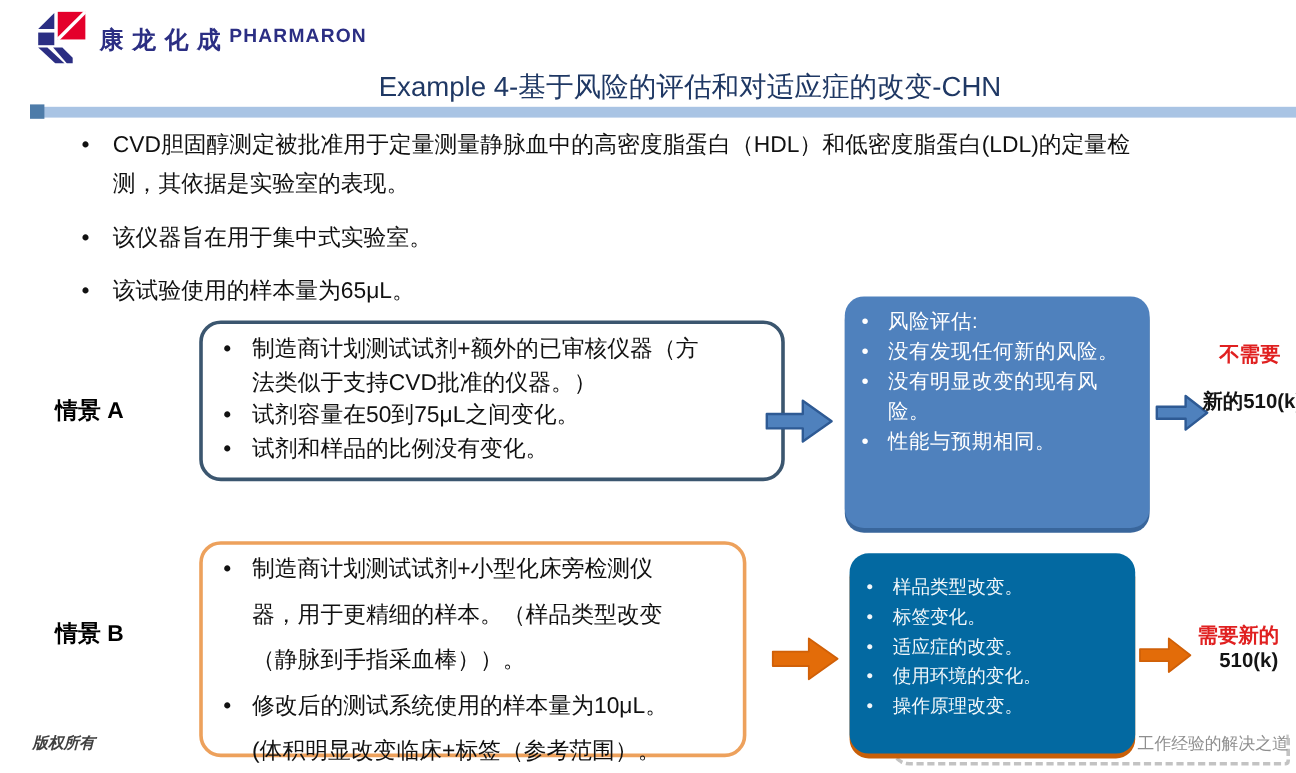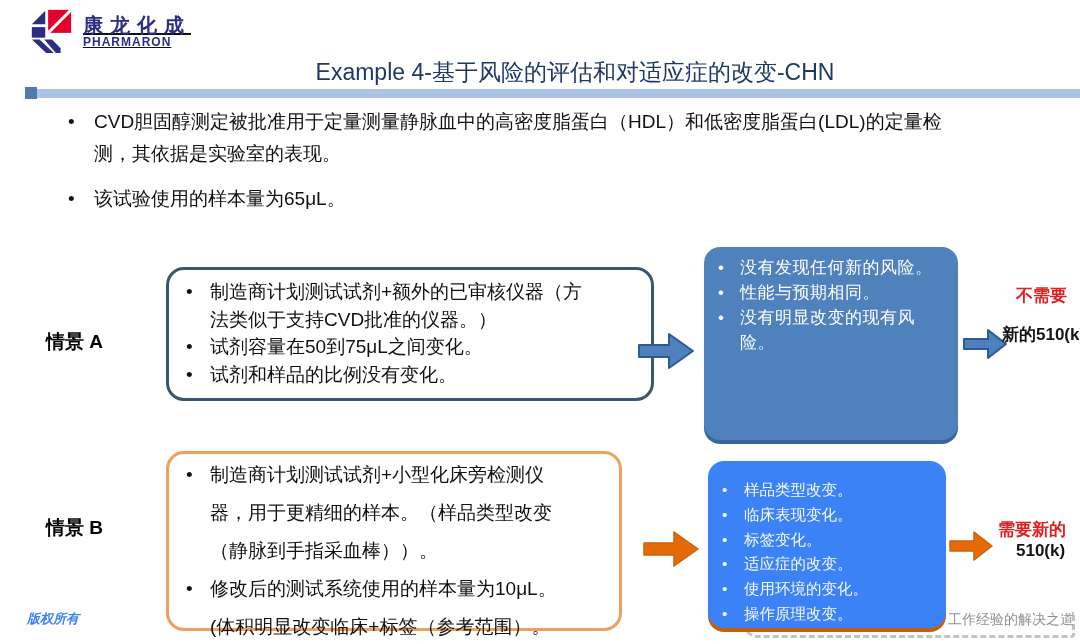--- a/index.html
+++ b/index.html
@@ -7,23 +7,23 @@
   .slide {
     position: relative;
     width: 1080px; height: 644px;
     background: #ffffff;
     overflow: hidden;
     font-family: "Liberation Sans", sans-serif;
     color: #111;
   }
   
   .logo { position:absolute; left:28px; top:7px; display:flex; align-items:center; gap:9px; }
-  .logo-txt { display:flex; flex-direction:column; line-height:1.1;text-decoration:underline; }
+  .logo-txt { display:flex; flex-direction:row; line-height:1.1; }
   .logo-cn { font-family:"DejaVu Serif", serif; font-weight:bold; font-size:20px; letter-spacing:7px; color:#2b2e83; white-space:nowrap; }
-  .logo-en { font-weight:bold; font-size:12px; letter-spacing:1px; color:#2b2e83; }
+  .logo-en { font-weight:bold; font-size:16px; letter-spacing:1px; color:#2b2e83; }
   .page-title {
     position:absolute; left:120px; right:50px; top:57px;
     text-align:center; font-size:23px; font-weight:normal; color:#1f3864;
   }
   .header-bar { position:absolute; left:25px; top:89px; width:1055px; height:9px; background:#a9c4e4; }
   .header-notch { position:absolute; left:25px; top:87px; width:12px; height:12px; background:#4e7ca9; }
 
   
   ul.blist { list-style:none; }
   ul.blist li { position:relative; }
@@ -62,21 +62,21 @@
     position:absolute; left:166px; top:451px; width:456px; height:180px;
     background:#fff; border:3px solid #eda15c; border-radius:18px;
     padding:2px 20px 0 13px;
   }
   .box-b li { font-size:19px; line-height:2.0; padding-left:28px; max-width:390px; }
   .box-b li::before { left:4px; }
 
   
   .box-orange {
     position:absolute; left:708px; top:461px; width:238px; height:167px;
-    background:#3b82f6; border-radius:16px; box-shadow:0 4px 0 #c85f08;
+    background:#0369a1; border-radius:16px; box-shadow:0 4px 0 #c85f08;
     padding:17px 6px 0 14px; overflow:hidden;
   }
   .box-orange li { font-size:15.5px; line-height:1.6; color:rgba(255,255,255,0.95); padding-left:22px; }
   .box-orange li::before { left:0; }
 
   
   .arrow { position:absolute; line-height:0; }
   .arrow-a1 { left:636px; top:330px; }
   .arrow-a2 { left:962px; top:326px; }
   .arrow-b1 { left:641px; top:528px; }
@@ -92,21 +92,21 @@
   .out-b2 { left:1016px; top:541px; font-size:16px; }
 
   
   .page-badge {
     position:absolute; left:1043px; top:561px; width:37px; height:31px;
     background:#e9e9e9; color:#9a9a9a; font-size:13px;
     display:flex; align-items:center; justify-content:center;margin-left:39px;
   }
   .copyright {
     position:absolute; left:27px; top:610px;
-    font-size:13px; font-weight:bold; font-style:italic; color:#3b82f6;
+    font-size:13px; font-weight:bold; font-style:italic; color:#404040;
   }
   .wm-bracket {
     position:absolute; left:742px; top:612px; width:333px; height:26px;
     border-bottom:3px dashed #c3c3c3;
     border-right:3px dashed #c3c3c3;
     border-left:3px dashed #c3c3c3;
     border-bottom-left-radius:16px; border-bottom-right-radius:4px;
   }
   .wm-text {
     position:absolute; left:948px; top:611px;
@@ -136,20 +136,21 @@
       <span class="logo-en">PHARMARON</span>
     </span>
   </div>
 
   <div class="page-title">Example 4-基于风险的评估和对适应症的改变-CHN</div>
   <div class="header-bar"></div>
   <div class="header-notch"></div>
 
   <ul class="blist intro">
     <li>CVD胆固醇测定被批准用于定量测量静脉血中的高密度脂蛋白（HDL）和低密度脂蛋白(LDL)的定量检测，其依据是实验室的表现。</li>
+    <li>该仪器旨在用于集中式实验室。</li>
     <li>该试验使用的样本量为65μL。</li>
   </ul>
 
   <div class="scenario-label label-a">情景 A</div>
 
   <div class="box-a">
     <ul class="blist">
       <li>制造商计划测试试剂+额外的已审核仪器（方法类似于支持CVD批准的仪器。）</li>
       <li>试剂容量在50到75μL之间变化。</li>
       <li>试剂和样品的比例没有变化。</li>
@@ -157,23 +158,24 @@
   </div>
 
   <span class="arrow arrow-a1">
     <svg width="60" height="42" viewBox="0 0 60 42">
       <path d="M3,15 L33,15 L33,4 L57,21 L33,38 L33,27 L3,27 Z" fill="#4f81bd" stroke="#2e5a94" stroke-width="2" stroke-linejoin="round"></path>
     </svg>
   </span>
 
   <div class="box-blue">
     <ul class="blist">
+      <li>风险评估:</li>
       <li>没有发现任何新的风险。</li>
+      <li>没有明显改变的现有风险。</li>
       <li>性能与预期相同。</li>
-      <li>没有明显改变的现有风险。</li>
     </ul>
   </div>
 
   <span class="arrow arrow-a2">
     <svg width="46" height="36" viewBox="0 0 46 36">
       <path d="M2,13 L26,13 L26,4 L44,18 L26,32 L26,23 L2,23 Z" fill="#4f81bd" stroke="#2e5a94" stroke-width="2" stroke-linejoin="round"></path>
     </svg>
   </span>
 
   <div class="outcome red out-a1">不需要</div>
@@ -190,21 +192,20 @@
 
   <span class="arrow arrow-b1">
     <svg width="60" height="42" viewBox="0 0 60 42">
       <path d="M3,15 L33,15 L33,4 L57,21 L33,38 L33,27 L3,27 Z" fill="#e36c09" stroke="#d06008" stroke-width="1.5" stroke-linejoin="round"></path>
     </svg>
   </span>
 
   <div class="box-orange">
     <ul class="blist">
       <li>样品类型改变。</li>
-      <li>临床表现变化。</li>
       <li>标签变化。</li>
       <li>适应症的改变。</li>
       <li>使用环境的变化。</li>
       <li>操作原理改变。</li>
     </ul>
   </div>
 
   <span class="arrow arrow-b2">
     <svg width="46" height="36" viewBox="0 0 46 36">
       <path d="M2,13 L26,13 L26,4 L44,18 L26,32 L26,23 L2,23 Z" fill="#e36c09" stroke="#d06008" stroke-width="1.5" stroke-linejoin="round"></path>

